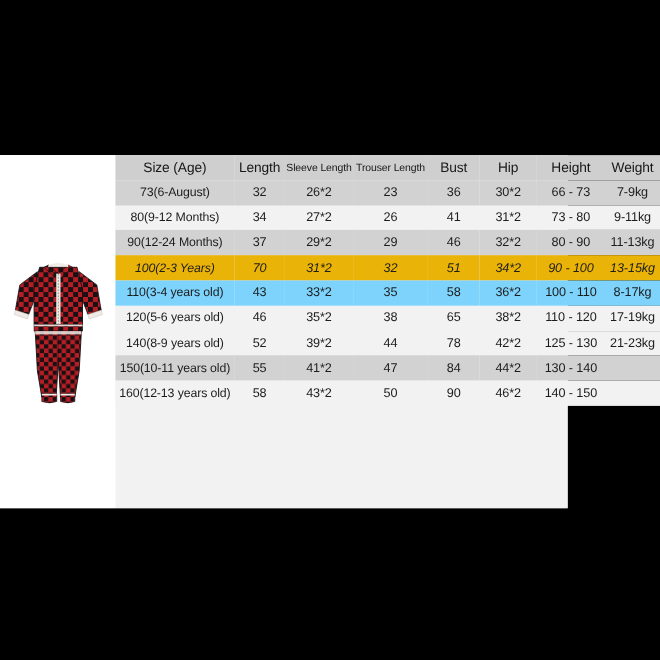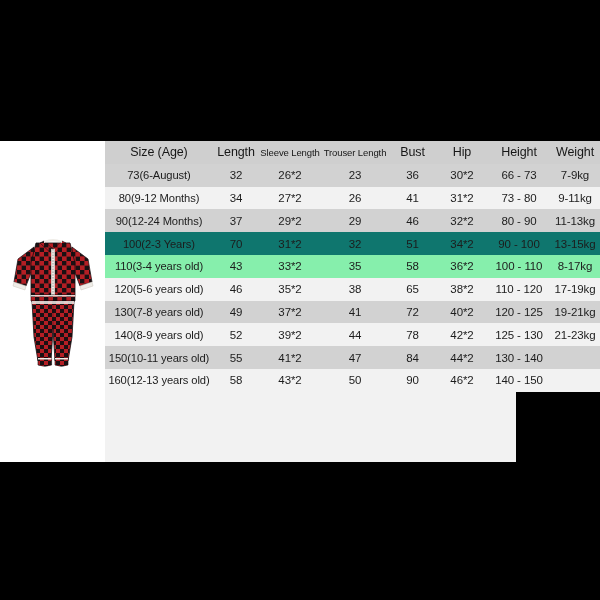--- a/index.html
+++ b/index.html
@@ -209,59 +209,49 @@
               <tr class="row-dark" style="background: rgb(210, 210, 210); margin-top: 27px;">
                 <td class="size-cell">90(12-24 Months)</td>
                 <td class="num-cell">37</td>
                 <td class="num-cell">29*2</td>
                 <td class="num-cell">29</td>
                 <td class="num-cell">46</td>
                 <td class="num-cell">32*2</td>
                 <td class="num-cell">80 - 90</td>
                 <td class="num-cell">11-13kg</td>
               </tr>
-              <tr class="row-light" style="background: #0f766e;">
+              <tr class="row-light" style="background: #eab308; font-style: italic;">
                 <td class="size-cell">100(2-3 Years)</td>
                 <td class="num-cell">70</td>
                 <td class="num-cell">31*2</td>
                 <td class="num-cell">32</td>
                 <td class="num-cell">51</td>
                 <td class="num-cell">34*2</td>
                 <td class="num-cell">90 - 100</td>
                 <td class="num-cell">13-15kg</td>
               </tr>
-              <tr class="row-dark" style="background: #86efac;">
+              <tr class="row-dark" style="background: #7dd3fc;">
                 <td class="size-cell">110(3-4 years old)</td>
                 <td class="num-cell">43</td>
                 <td class="num-cell">33*2</td>
                 <td class="num-cell">35</td>
                 <td class="num-cell">58</td>
                 <td class="num-cell">36*2</td>
                 <td class="num-cell">100 - 110</td>
                 <td class="num-cell">8-17kg</td>
               </tr>
               <tr class="row-light" style="background: rgb(242, 242, 242);">
                 <td class="size-cell">120(5-6 years old)</td>
                 <td class="num-cell">46</td>
                 <td class="num-cell">35*2</td>
                 <td class="num-cell">38</td>
                 <td class="num-cell">65</td>
                 <td class="num-cell">38*2</td>
                 <td class="num-cell">110 - 120</td>
                 <td class="num-cell">17-19kg</td>
-              </tr>
-              <tr class="row-dark" style="background: rgb(210, 210, 210);">
-                <td class="size-cell">130(7-8 years old)</td>
-                <td class="num-cell">49</td>
-                <td class="num-cell">37*2</td>
-                <td class="num-cell">41</td>
-                <td class="num-cell">72</td>
-                <td class="num-cell">40*2</td>
-                <td class="num-cell">120 - 125</td>
-                <td class="num-cell">19-21kg</td>
               </tr>
               <tr class="row-light" style="background: rgb(242, 242, 242);">
                 <td class="size-cell">140(8-9 years old)</td>
                 <td class="num-cell">52</td>
                 <td class="num-cell">39*2</td>
                 <td class="num-cell">44</td>
                 <td class="num-cell">78</td>
                 <td class="num-cell">42*2</td>
                 <td class="num-cell">125 - 130</td>
                 <td class="num-cell">21-23kg</td>

